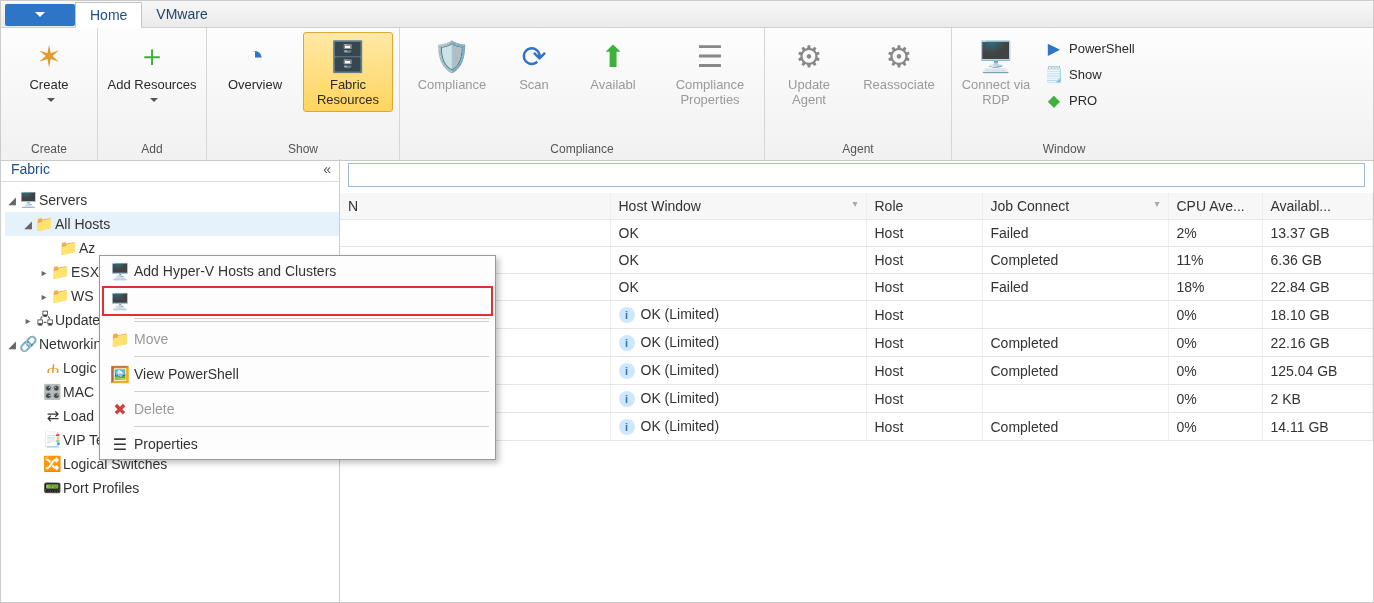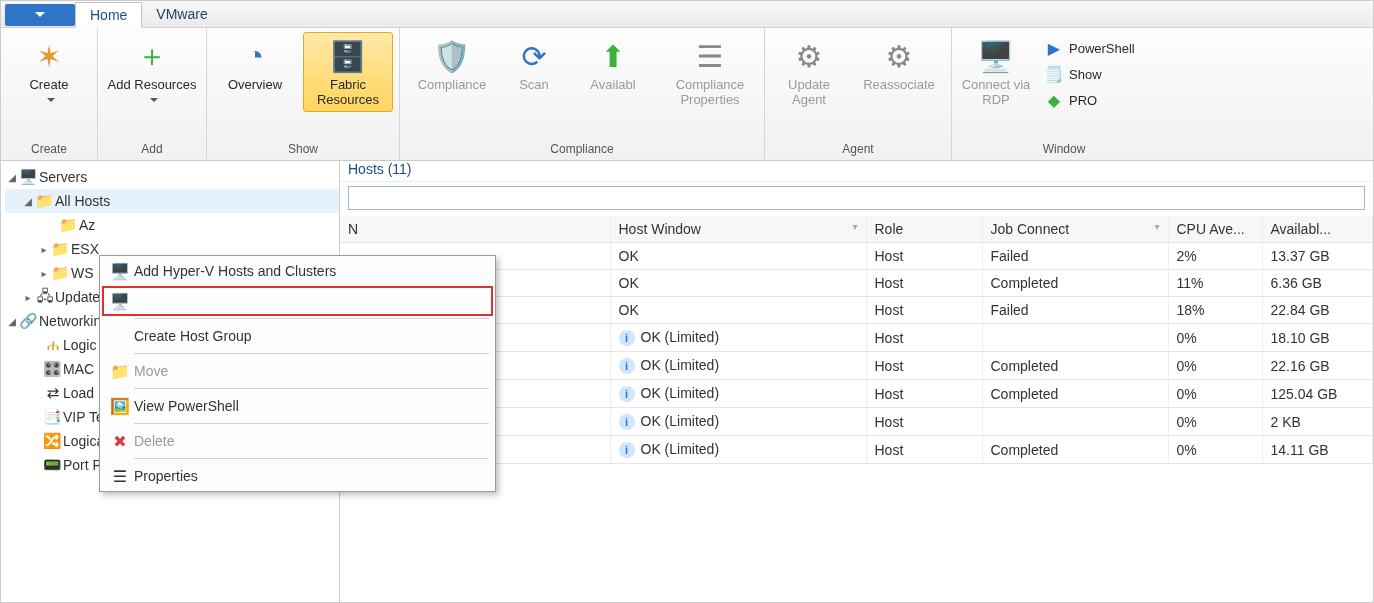--- a/index.html
+++ b/index.html
@@ -156,20 +156,24 @@
           </div>
         </div>
       </div>
       <div class="group-label">Window</div>
     </div>
   </div>
 
   <div class="body">
 
     <div class="sidebar">
+      <div class="side-hdr">
+        <span>Fabric</span>
+        <span class="collapse">«</span>
+      </div>
       <div class="tree">
         <div class="tree-row">
             <span class="tw">◢</span>
             <span class="tic">🖥️</span>
             <span>Servers</span>
           </div>
         <div class="tree-row sel" style="padding-left:16px;">
             <span class="tw">◢</span>
             <span class="tic c-orange">📁</span>
             <span>All Hosts</span>
@@ -226,21 +230,20 @@
           </div>
         <div class="tree-row" style="padding-left:24px;">
             <span class="tw"></span>
             <span class="tic">📟</span>
             <span>Port Profiles</span>
           </div>
       </div>
     </div>
 
     <div class="main">
-      <div class="main-hdr">Hosts (11)</div>
       <div class="filter"></div>
       <div class="grid">
         <table>
           <colgroup>
             <col style="width:270px">
               <col style="width:256px">
               <col style="width:116px">
               <col style="width:186px">
               <col style="width:94px">
               <col>
@@ -328,24 +331,20 @@
 
   <div class="ctxmenu">
     <div class="mi">
         <span class="mic">🖥️</span>
         <span>Add Hyper-V Hosts and Clusters</span>
       </div>
     <div class="mi">
         <span class="mic">🖥️</span>
       </div>
     <div class="sep"></div>
-    <div class="mi">
-        <span class="mic"></span>
-        <span>Create Host Group</span>
-      </div>
     <div class="sep"></div>
     <div class="mi disabled">
         <span class="mic c-orange">📁</span>
         <span>Move</span>
       </div>
     <div class="sep"></div>
     <div class="mi">
         <span class="mic">🖼️</span>
         <span>View PowerShell</span>
       </div>

